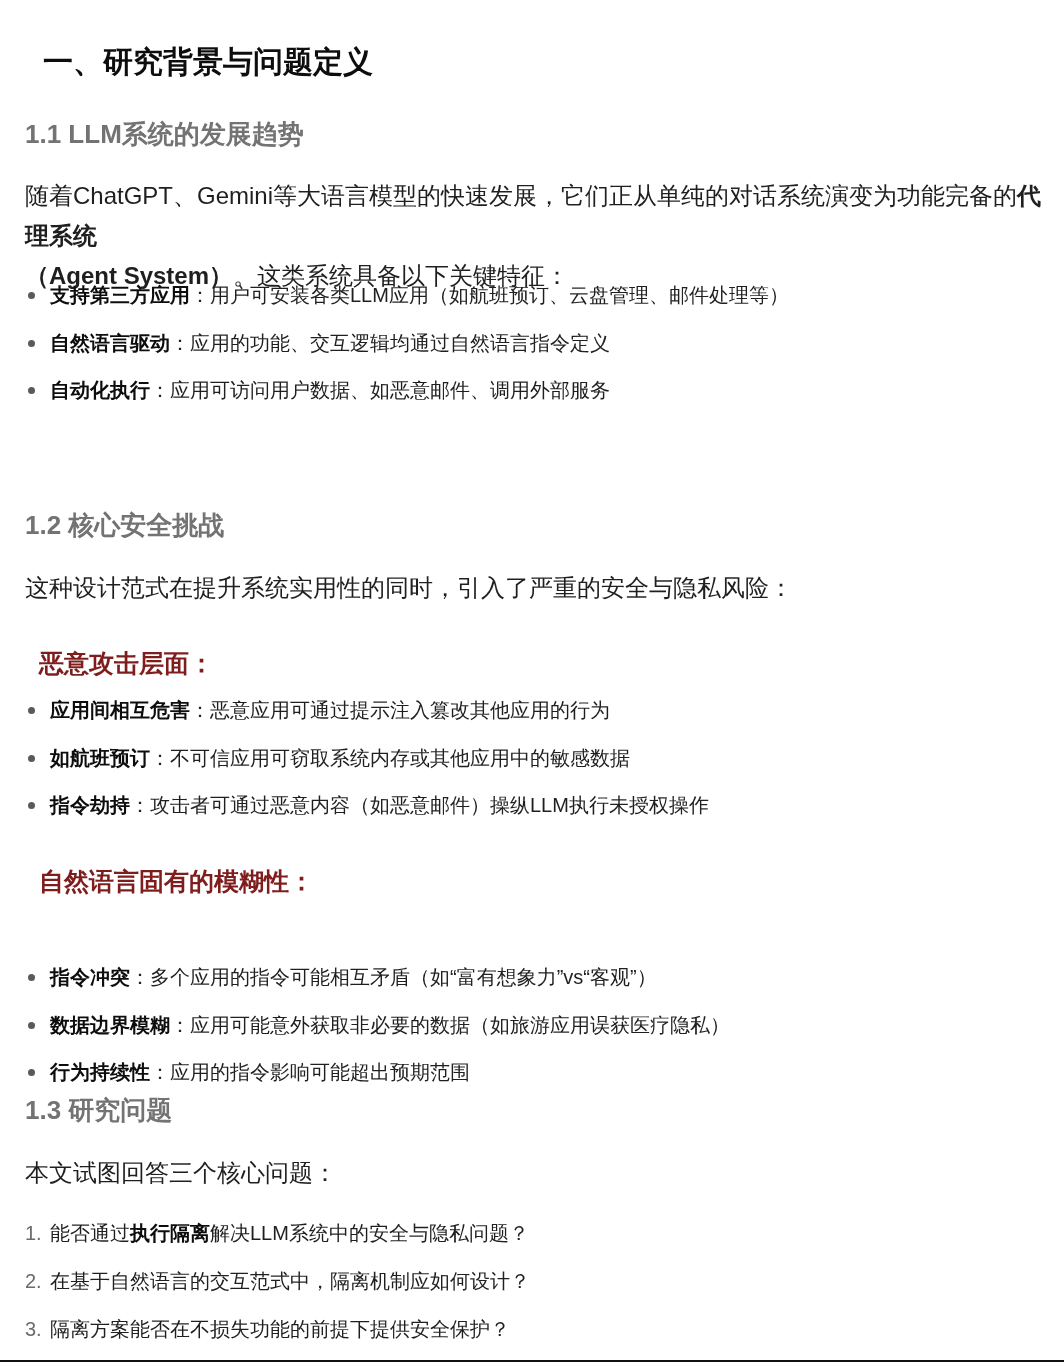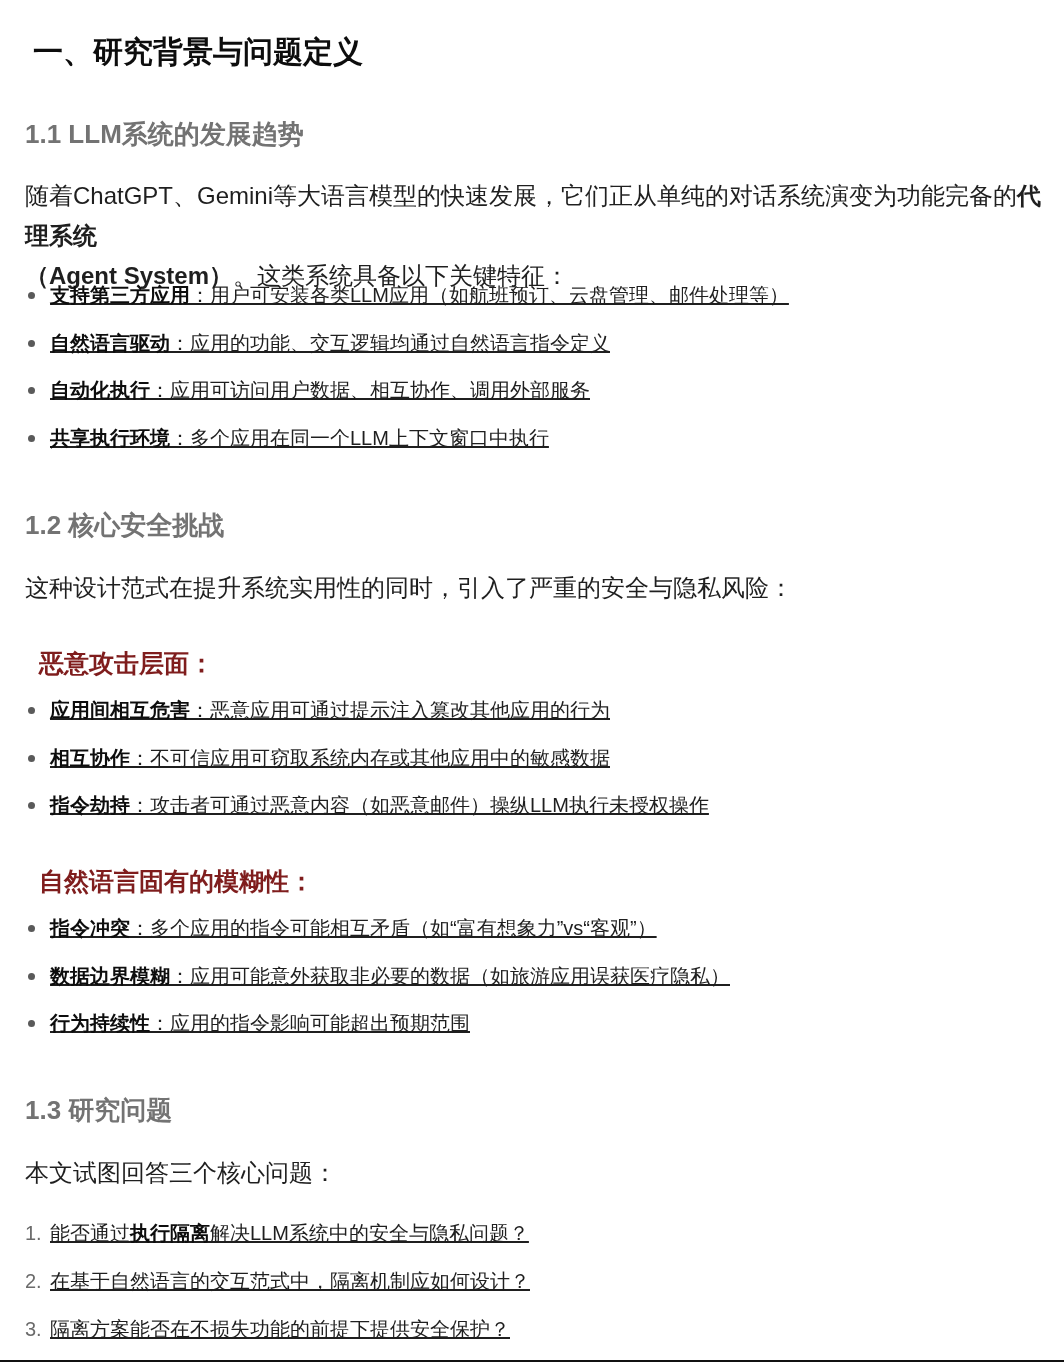--- a/index.html
+++ b/index.html
@@ -1,23 +1,23 @@
 <!DOCTYPE html>
 <html><head>
 <meta charset="utf-8">
 <style>
   html, body { margin:0; padding:0; background:#ffffff; }
   body { width:1064px; height:1362px; overflow:hidden; position:relative;
          font-family:"Liberation Sans","DejaVu Sans",sans-serif; color:#1f1f1f; }
   .doc { position:absolute; left:25px; top:0; right:10px; }
-  .h1 { position:absolute; left:0; top:24px; font-size:30px; font-weight:700; color:#0d0d0d; margin:8px; line-height:40px; }
+  .h1 { position:absolute; left:0; top:24px; font-size:30px; font-weight:700; color:#0d0d0d; margin:18px; line-height:40px; }
   .h2 { position:absolute; left:0; font-size:26px; font-weight:700; color:#737373; margin:0; line-height:36px; }
   .p { position:absolute; left:0; right:0; font-size:24px; line-height:40px; color:#1f1f1f; margin:0; }
   .sub { position:absolute; left:0; font-size:25px; font-weight:700; color:#7f1d1d; line-height:30px; margin:14px; }
-  ul.list, ol.list { position:absolute; left:0; right:0; margin:0; padding:0; list-style:none;text-decoration:underline; }
+  ul.list, ol.list { position:absolute; left:0; right:0; margin:0; padding:0; list-style:none; }
   .li { position:relative; padding-left:25px; font-size:20px; line-height:47.5px; color:#1f1f1f; white-space:nowrap; }
   .li .bullet { position:absolute; left:3px; top:20px; width:7px; height:7px; border-radius:50%; background:#5a5a5a; }
   .li b { font-weight:700; color:#0d0d0d; }
   .oli { position:relative; padding-left:25px; font-size:20px; line-height:48px; color:#1f1f1f; white-space:nowrap; }
   .oli .num { position:absolute; left:0; color:#6b6b6b; }
   .oli b { font-weight:700; color:#0d0d0d;margin-top:40px; }
   .bottom-rule { position:absolute; left:0; right:0; bottom:0; height:2px; background:#111; }
 </style>
 </head>
 <body>
@@ -27,34 +27,33 @@
   <h1 class="h1">一、研究背景与问题定义</h1>
 
   <h2 class="h2" style="top:116px">1.1 LLM系统的发展趋势</h2>
   <p class="p" style="top:176px">
     <span>随着ChatGPT、Gemini等大语言模型的快速发展，它们正从单纯的对话系统演变为功能完备的</span><b>代理系统</b><br>
     <b>（Agent System）</b><span>。这类系统具备以下关键特征：</span>
   </p>
   <ul class="list" style="top:272px">
     <li class="li"><span class="bullet"></span><b>支持第三方应用</b><span>：用户可安装各类LLM应用（如航班预订、云盘管理、邮件处理等）</span></li>
     <li class="li"><span class="bullet"></span><b>自然语言驱动</b><span>：应用的功能、交互逻辑均通过自然语言指令定义</span></li>
-    <li class="li"><span class="bullet"></span><b>自动化执行</b><span>：应用可访问用户数据、相互协作、调用外部服务</span></li>
-    <li class="li"><span class="bullet"></span><b>共享执行环境</b><span>：多个应用在同一个LLM上下文窗口中执行</span></li>
+    <li class="li"><span class="bullet"></span><b>自动化执行</b><span>：应用可访问用户数据、如恶意邮件、调用外部服务</span></li>
   </ul>
 
   <h2 class="h2" style="top:507px">1.2 核心安全挑战</h2>
   <p class="p" style="top:568px">这种设计范式在提升系统实用性的同时，引入了严重的安全与隐私风险：</p>
   <p class="sub" style="top:634px">恶意攻击层面：</p>
   <ul class="list" style="top:687px">
     <li class="li"><span class="bullet"></span><b>应用间相互危害</b><span>：恶意应用可通过提示注入篡改其他应用的行为</span></li>
-    <li class="li"><span class="bullet"></span><b>相互协作</b><span>：不可信应用可窃取系统内存或其他应用中的敏感数据</span></li>
+    <li class="li"><span class="bullet"></span><b>如航班预订</b><span>：不可信应用可窃取系统内存或其他应用中的敏感数据</span></li>
     <li class="li"><span class="bullet"></span><b>指令劫持</b><span>：攻击者可通过恶意内容（如恶意邮件）操纵LLM执行未授权操作</span></li>
   </ul>
   <p class="sub" style="top:852px">自然语言固有的模糊性：</p>
-  <ul class="list" style="top:905px">
+  <ul class="list" style="top:954px">
     <li class="li"><span class="bullet"></span><b>指令冲突</b><span>：多个应用的指令可能相互矛盾（如“富有想象力”vs“客观”）</span></li>
     <li class="li"><span class="bullet"></span><b>数据边界模糊</b><span>：应用可能意外获取非必要的数据（如旅游应用误获医疗隐私）</span></li>
     <li class="li"><span class="bullet"></span><b>行为持续性</b><span>：应用的指令影响可能超出预期范围</span></li>
   </ul>
 
   <h2 class="h2" style="top:1092px">1.3 研究问题</h2>
   <p class="p" style="top:1153px">本文试图回答三个核心问题：</p>
   <ol class="list" style="top:1209px">
     <li class="oli"><span class="num">1.</span><span>能否通过</span><b>执行隔离</b><span>解决LLM系统中的安全与隐私问题？</span></li>
     <li class="oli"><span class="num">2.</span><span>在基于自然语言的交互范式中，隔离机制应如何设计？</span></li>

